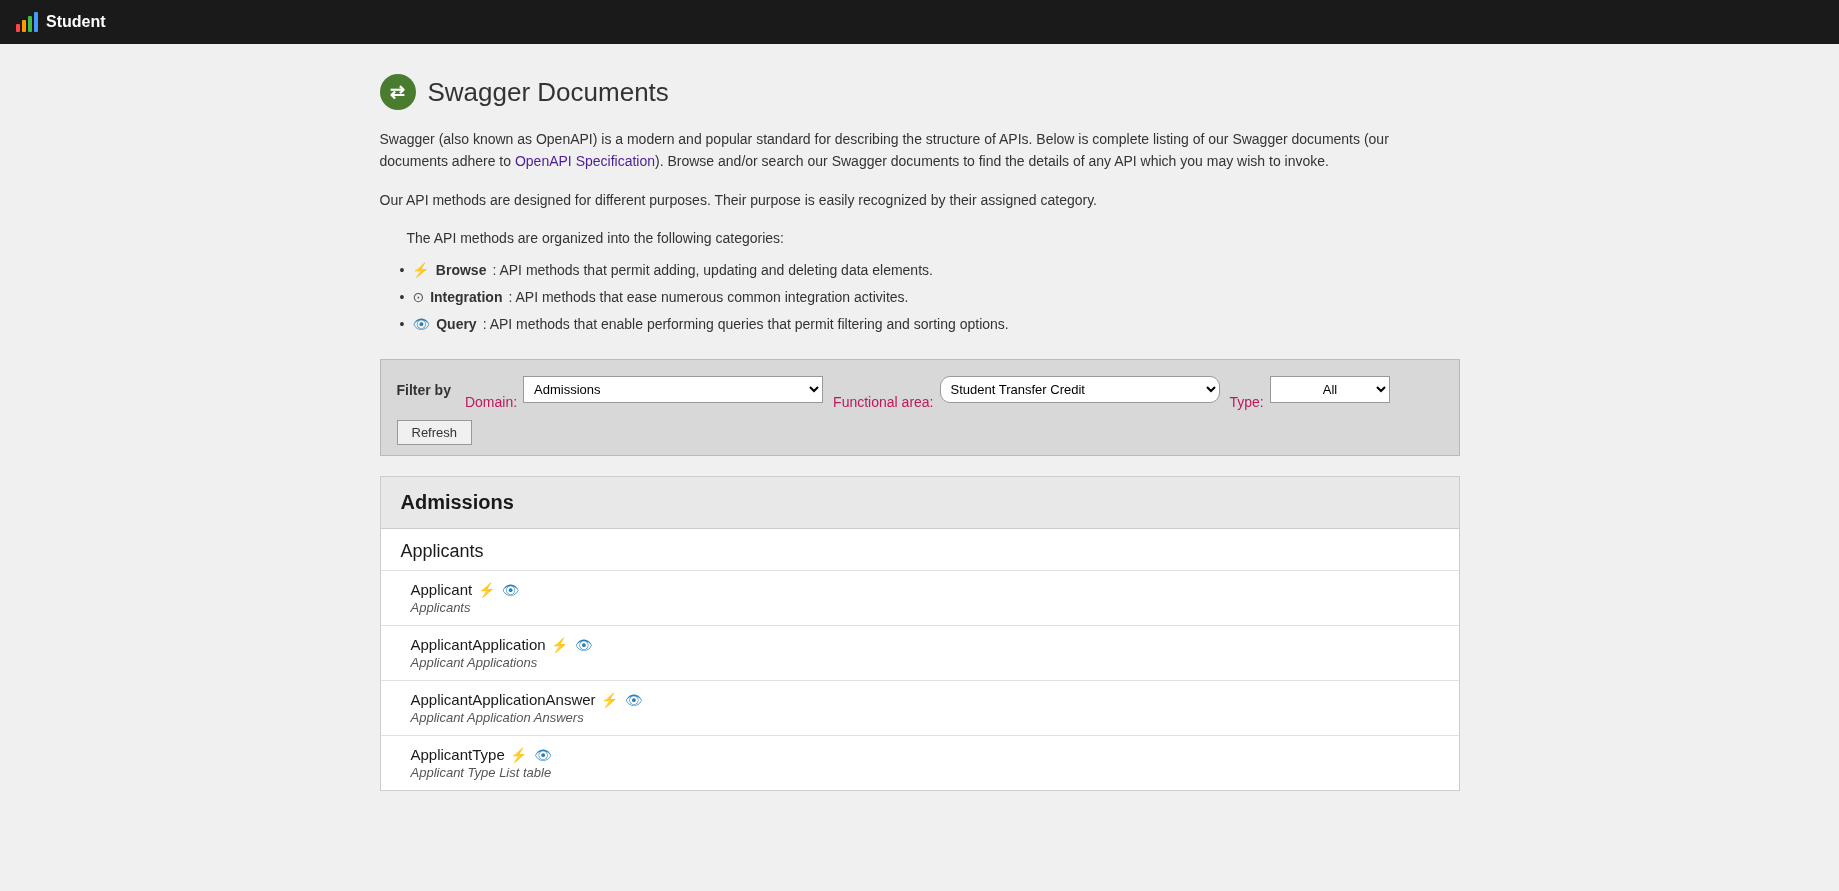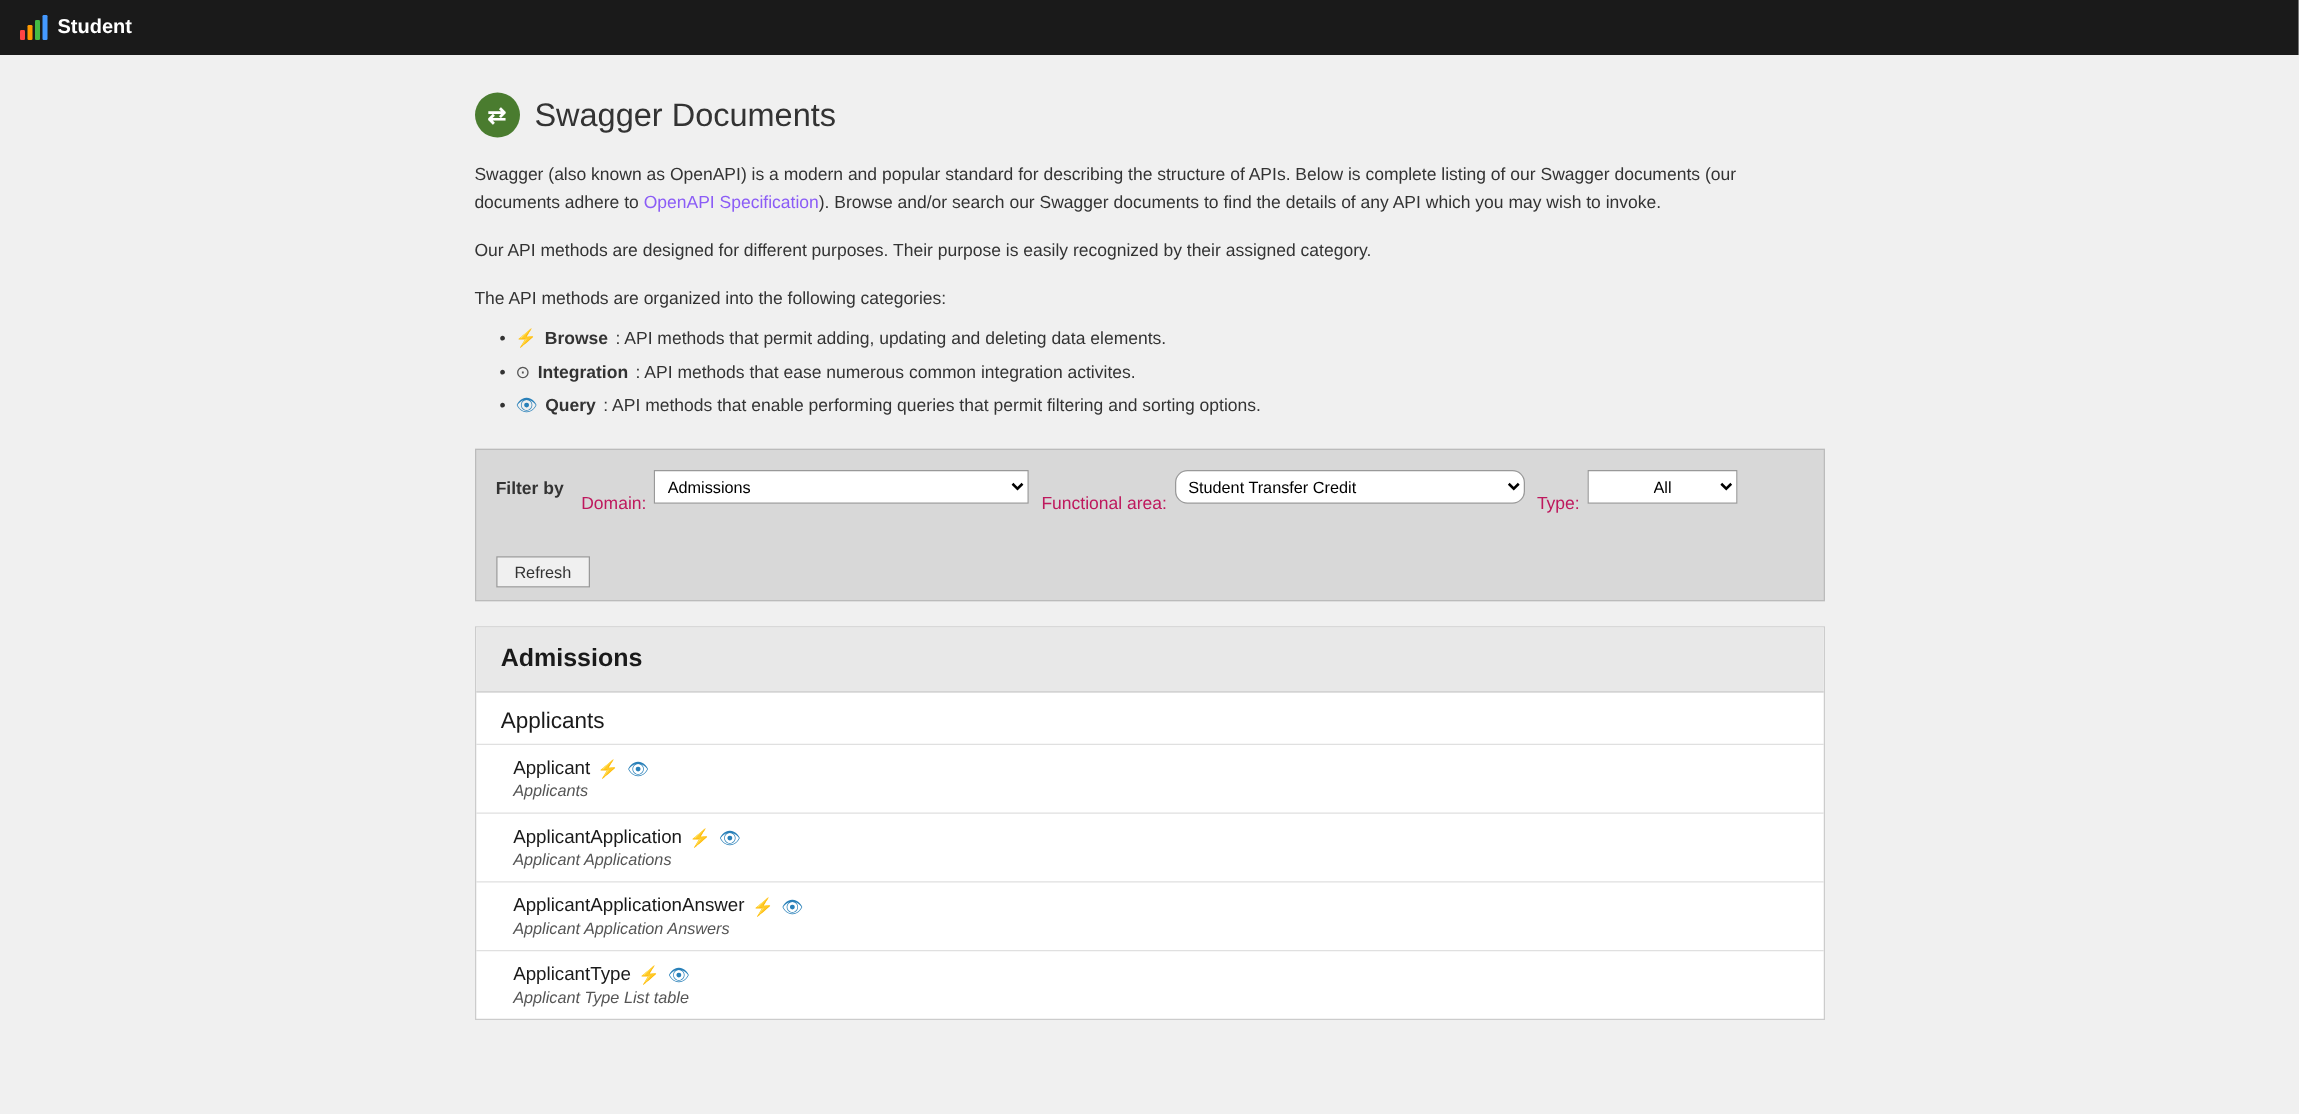--- a/index.html
+++ b/index.html
@@ -65,27 +65,28 @@
       color: #333;
     }
 
     
     .description {
       margin-bottom: 16px;
       line-height: 1.6;
       color: #333;
     }
     .description a {
-      color: #8b5cf6;
+      color: #4c1d95;
       text-decoration: none;
     }
 
     .categories-intro {
       margin-bottom: 10px;
       line-height: 1.6;
+      margin-left: 27px;
     }
     .categories-list {
       list-style: none;
       margin-bottom: 24px;
       padding-left: 20px;
     }
     .categories-list li {
       display: flex;
       align-items: center;
       gap: 6px;
@@ -139,21 +140,20 @@
       font-size: 13px;
       cursor: pointer;
     }
     .refresh-btn {
       padding: 4px 14px;
       border: 1px solid #999;
       background: #f0f0f0;
       cursor: pointer;
       font-size: 13px;
       color: #333;
-      margin-top: 25px;
     }
 
     
     .section-container {
       background: white;
       border: 1px solid #ccc;
       margin-bottom: 16px;
     }
     .section-header {
       background: #e8e8e8;

